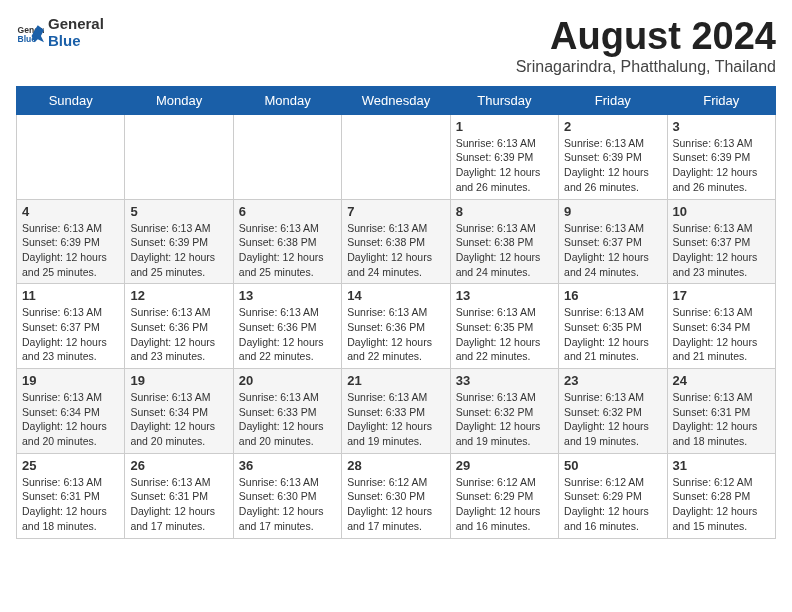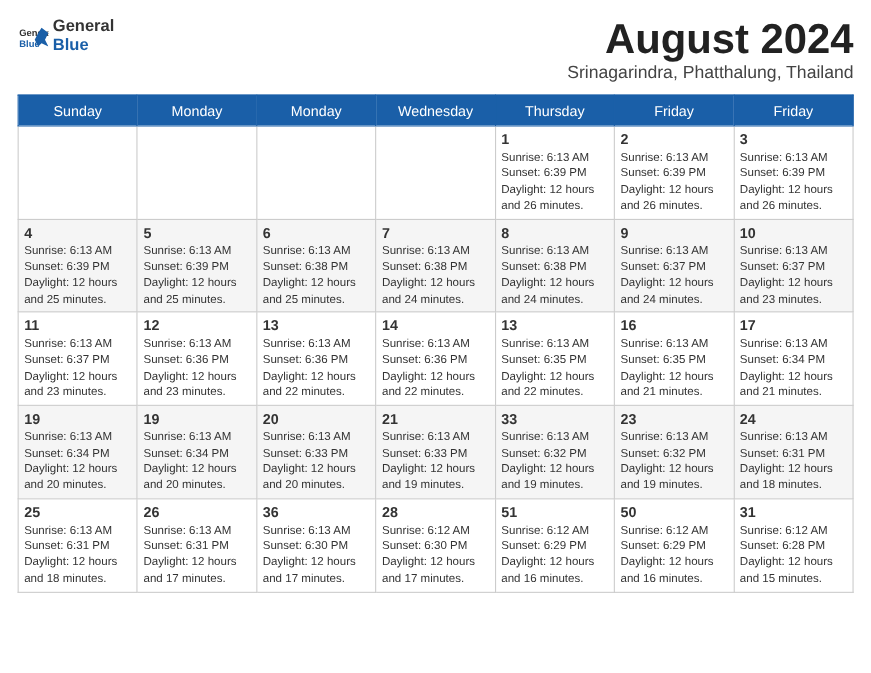--- a/index.html
+++ b/index.html
@@ -321,21 +321,21 @@
 and 17 minutes.</div>
         </td>
         <td>
           <span class="day-num">28</span>
           <div class="day-detail" style="white-space: pre-line;">Sunrise: 6:12 AM
 Sunset: 6:30 PM
 Daylight: 12 hours
 and 17 minutes.</div>
         </td>
         <td>
-          <span class="day-num">51</span>
+          <span class="day-num">29</span>
           <div class="day-detail" style="white-space: pre-line;">Sunrise: 6:12 AM
 Sunset: 6:29 PM
 Daylight: 12 hours
 and 16 minutes.</div>
         </td>
         <td>
           <span class="day-num">50</span>
           <div class="day-detail" style="white-space: pre-line;">Sunrise: 6:12 AM
 Sunset: 6:29 PM
 Daylight: 12 hours

